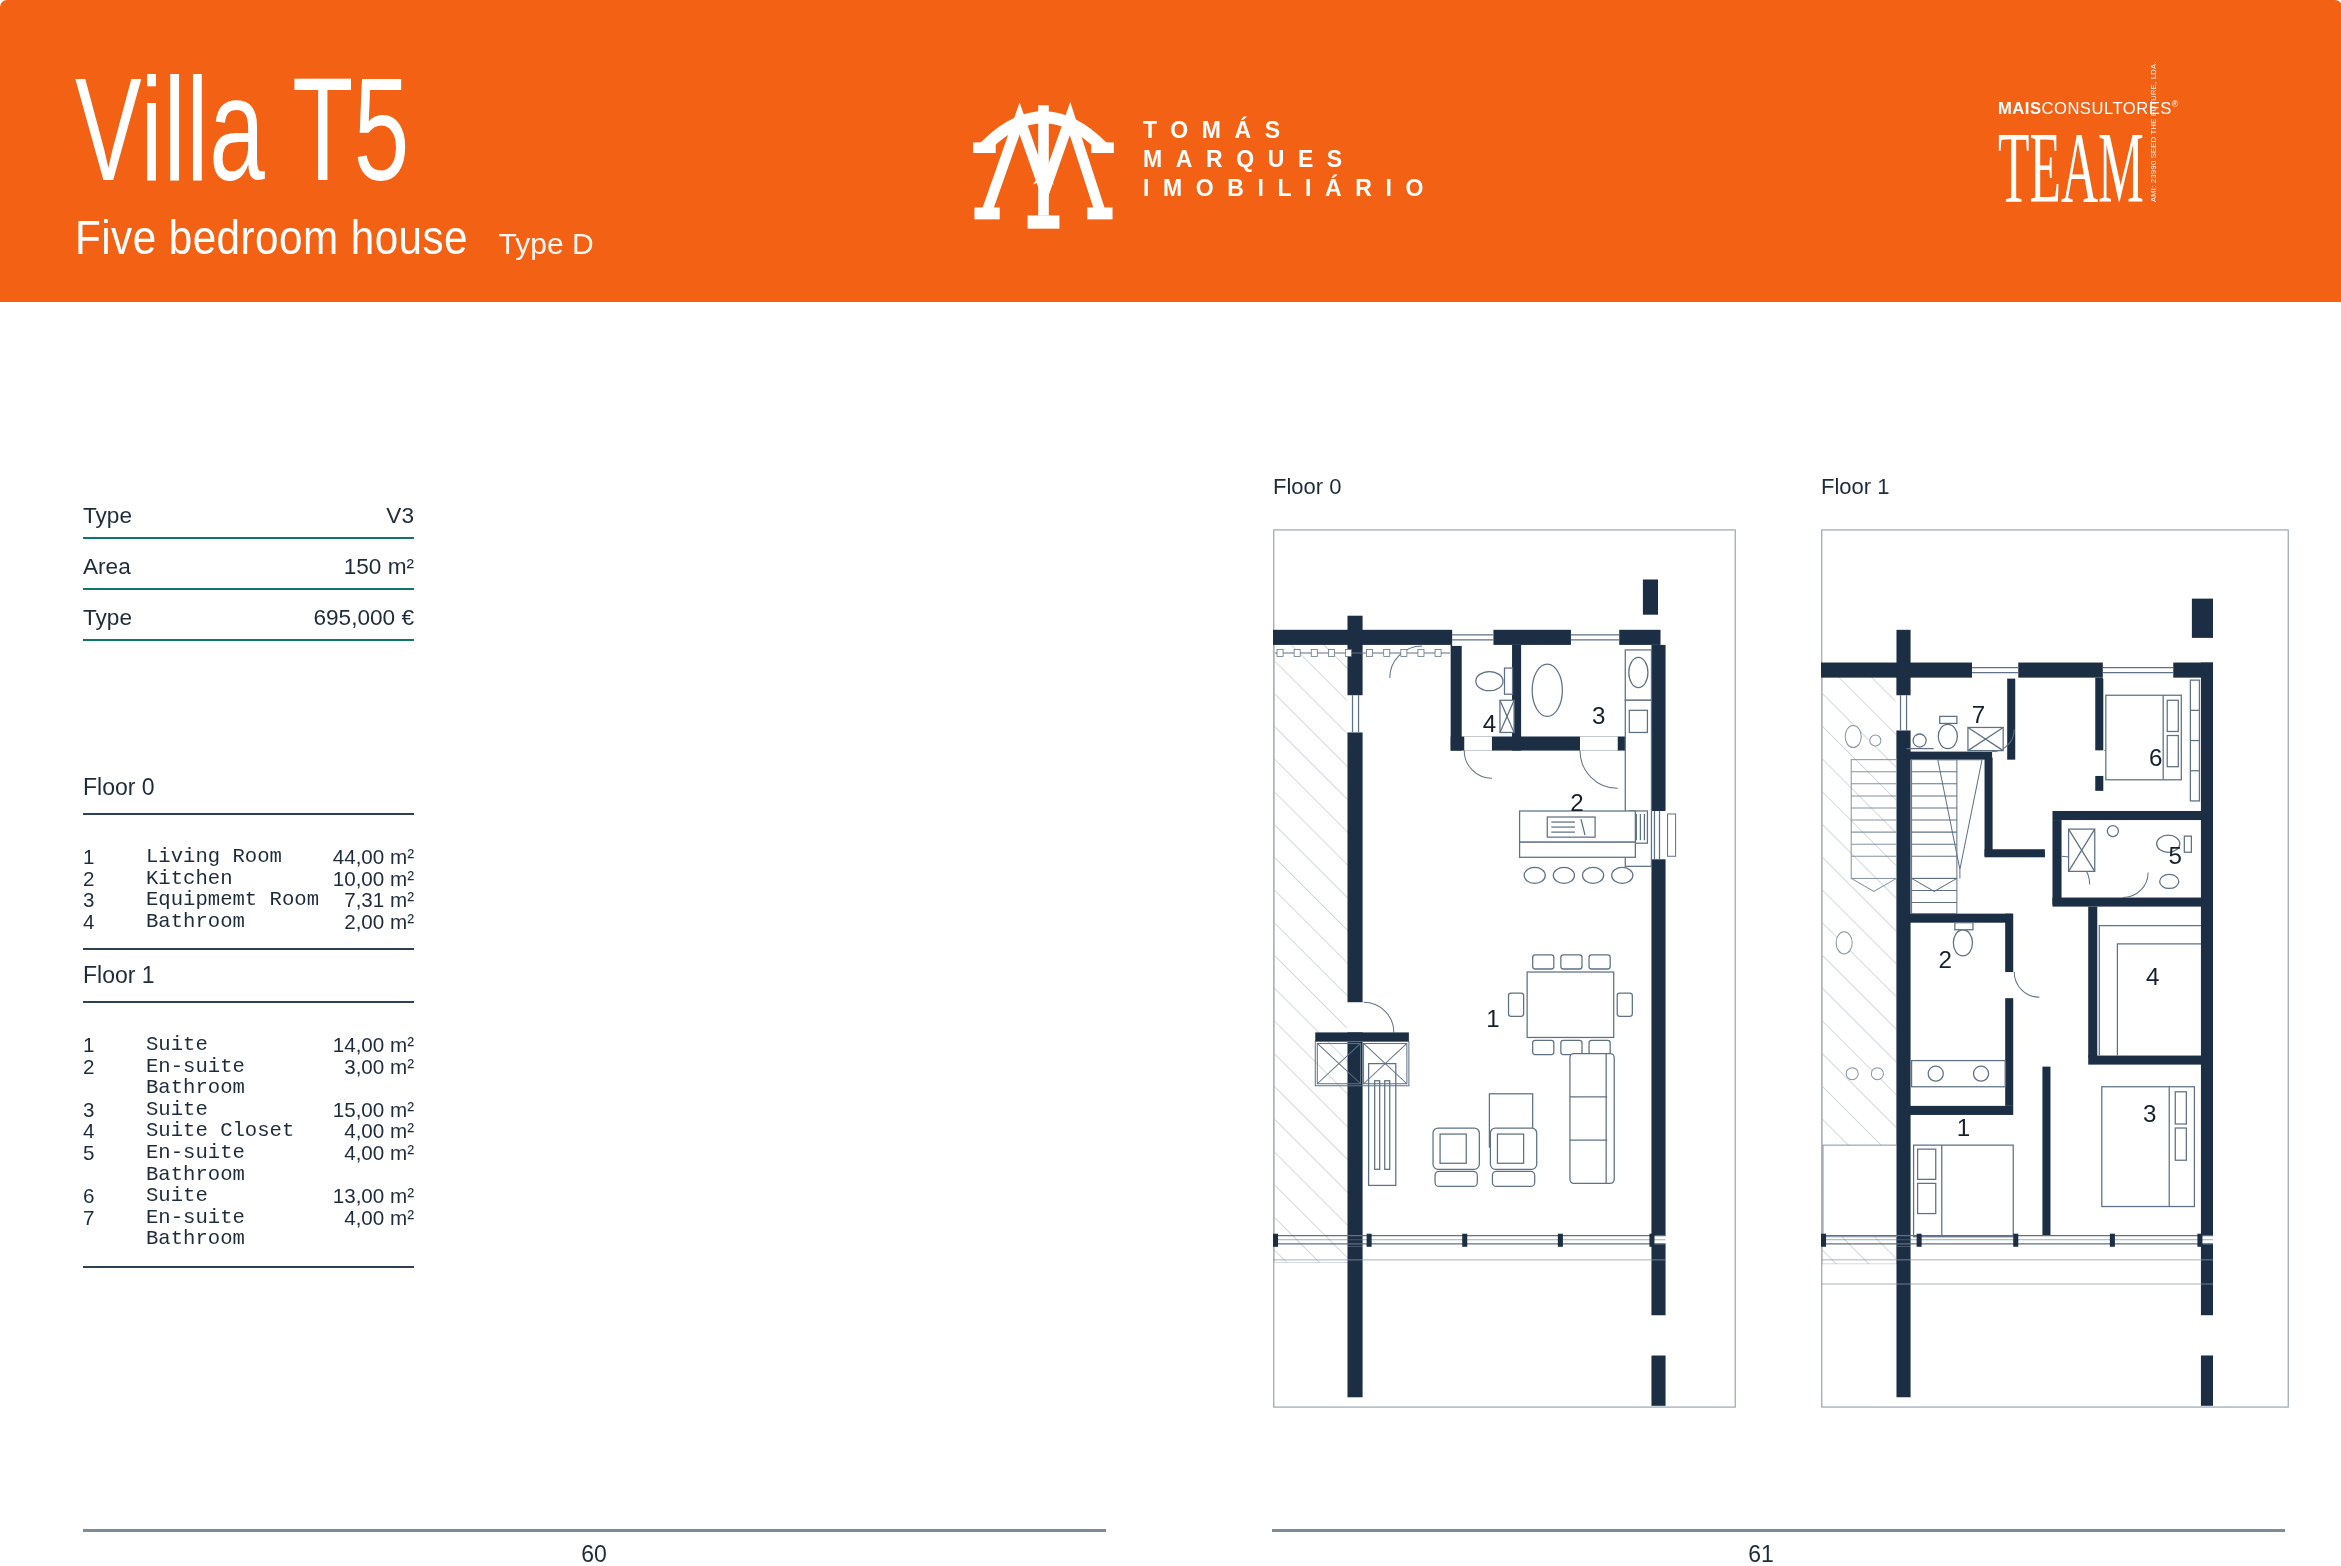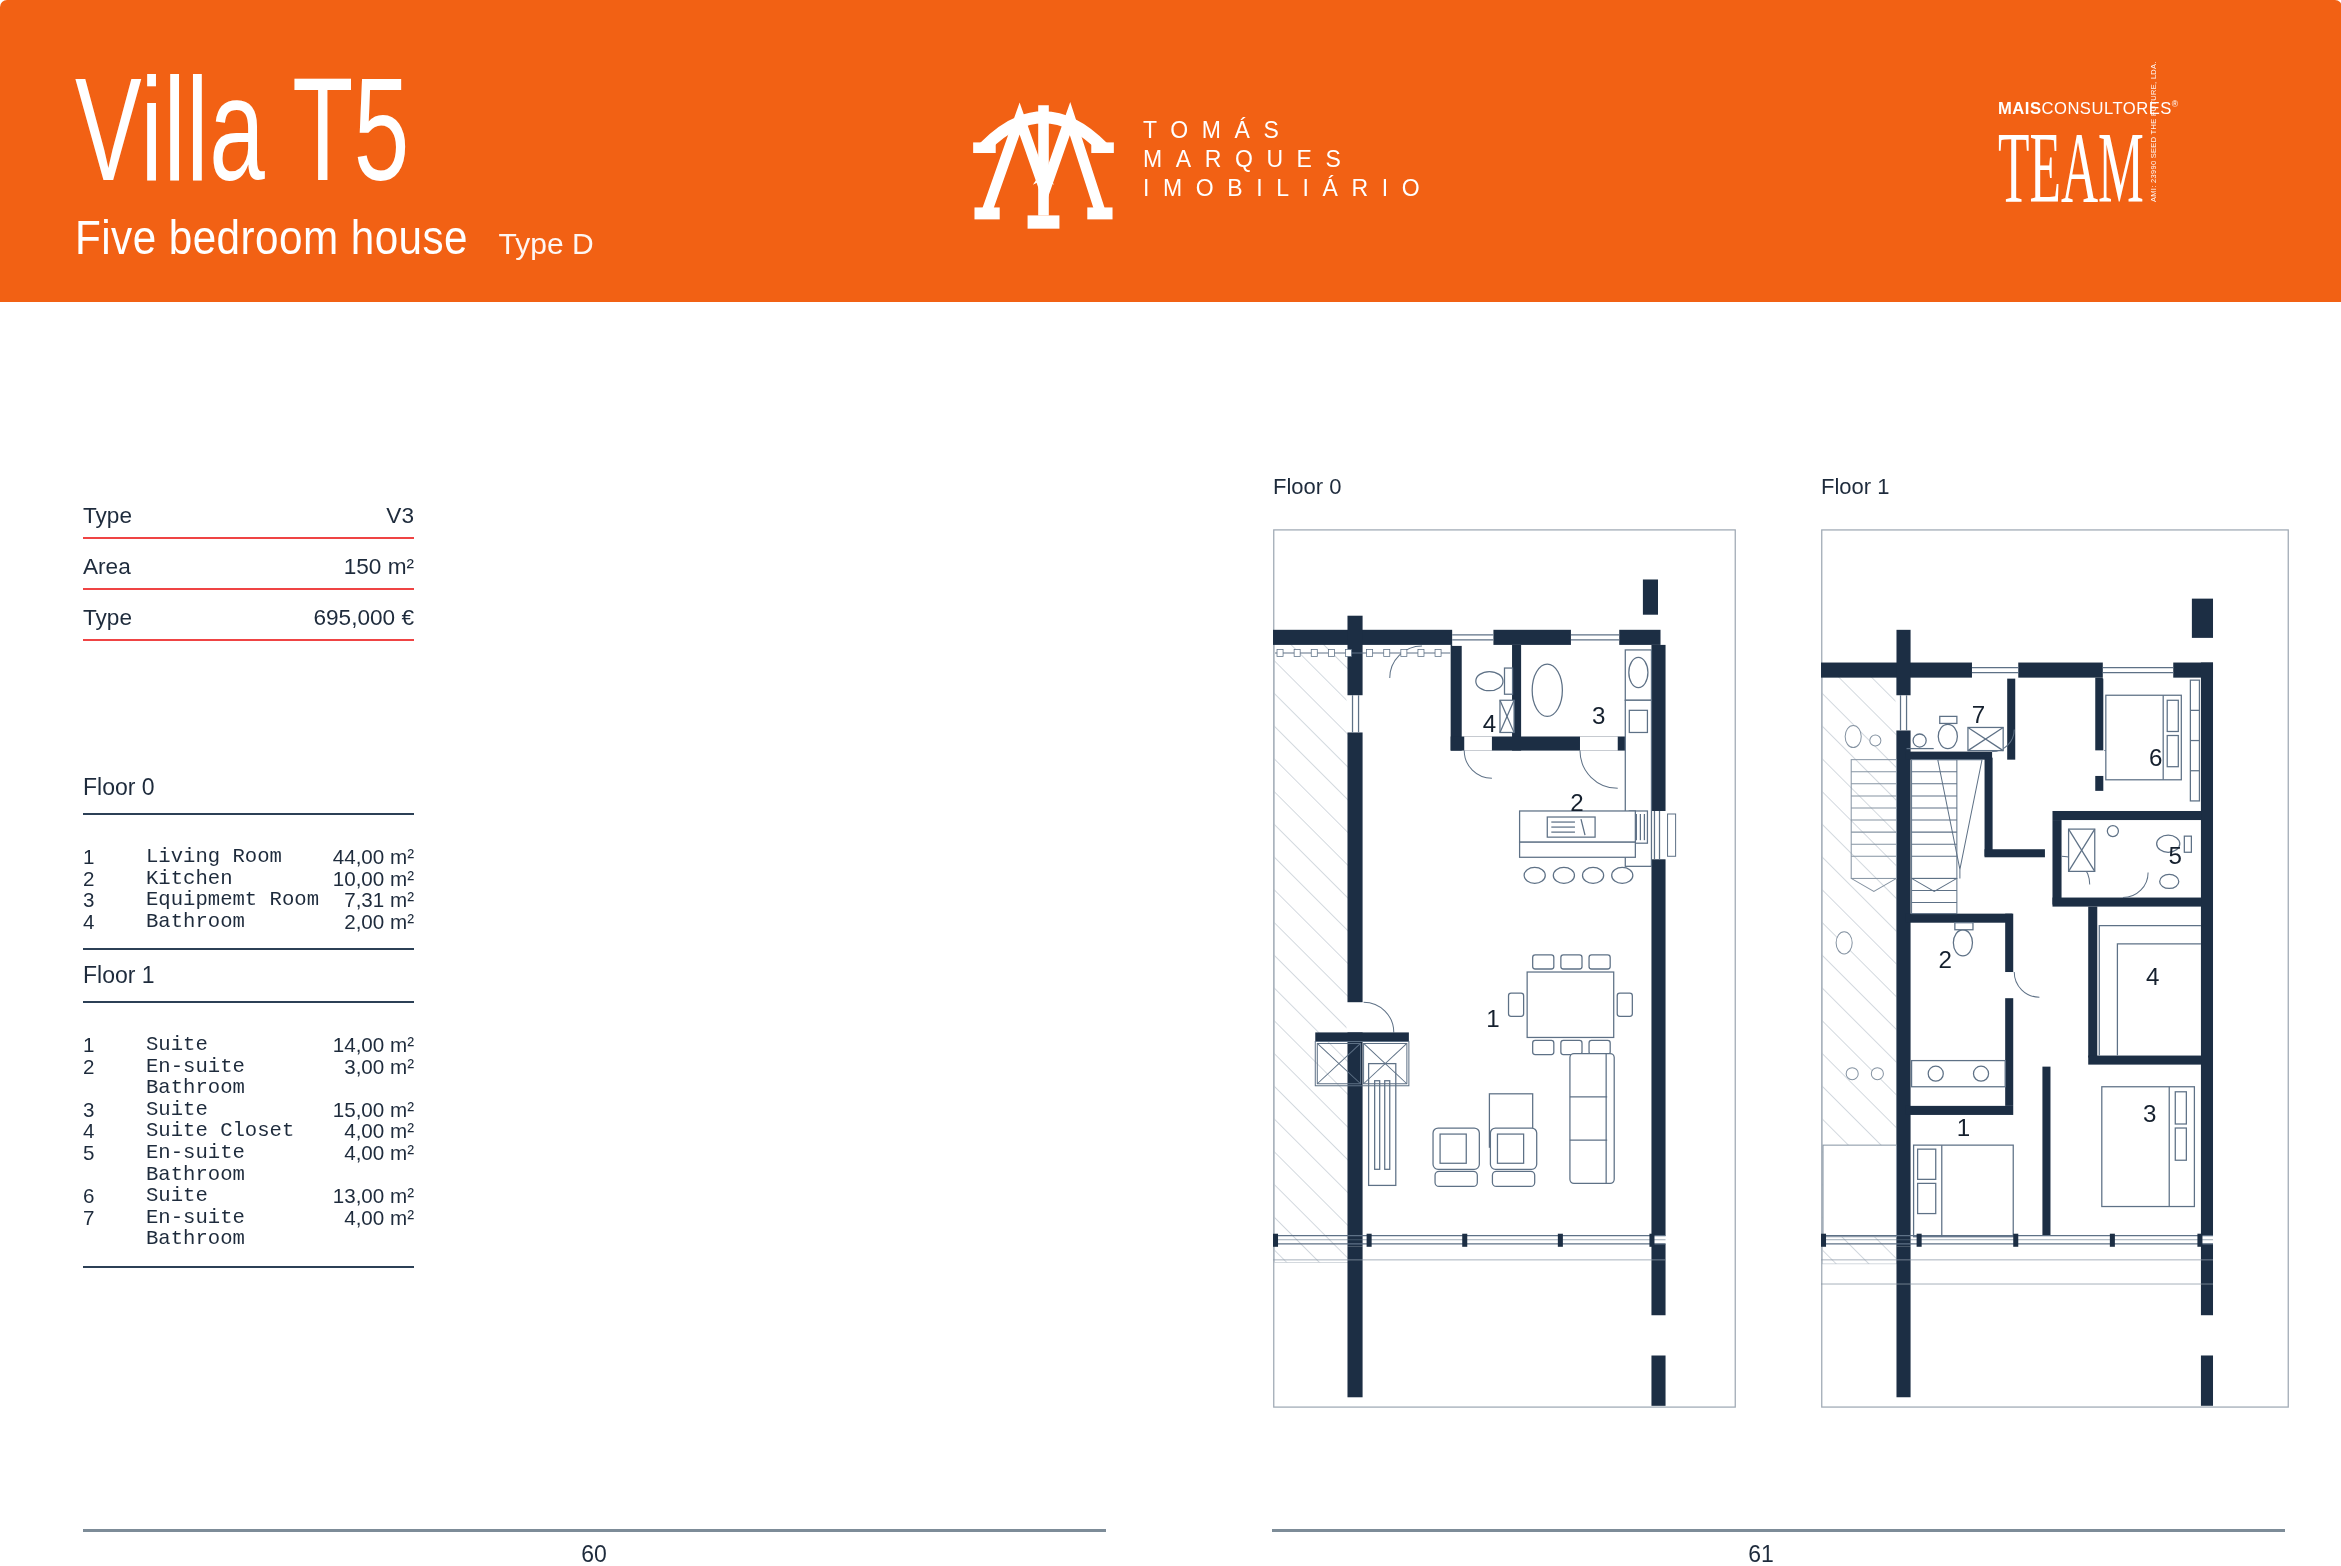--- a/index.html
+++ b/index.html
@@ -13,36 +13,36 @@
   .title-block h1 {
     font-size:147px; font-weight:300; line-height:151px; letter-spacing:1px;
     transform:scaleX(0.68); transform-origin:left center; white-space:nowrap;
   }
   .subtitle-row { display:flex; align-items:baseline; margin-top:5px; }
   .subtitle { font-size:48px; font-weight:300; letter-spacing:0.5px; transform:scaleX(0.88); transform-origin:left center; white-space:nowrap; }
   .subtitle-tag { font-size:30px; font-weight:400; margin-left:-23px; opacity:0.95; white-space:nowrap; }
 
   .monogram { position:absolute; left:959px; top:84px; width:169px; height:146px; }
   .brand-text { position:absolute; left:1143px; top:116px; color:#fff; }
-  .brand-text div { font-size:23px; font-weight:400; letter-spacing:13.6px; line-height:29px; white-space:nowrap; }
+  .brand-text div { font-size:23px; font-weight:700; letter-spacing:13.6px; line-height:29px; white-space:nowrap; }
 
   .partner { position:absolute; left:1998px; top:99px; width:181px; color:#fff; }
   .partner-top { font-size:16.6px; letter-spacing:0.5px; white-space:nowrap; }
   .partner-top .b { font-weight:700; }
   .partner-top sup { font-size:8.6px; }
   .team-wrap { position:relative; margin-top:7px; width:166px; height:80px; }
   .team-svg { position:absolute; left:0; top:0; }
   .side-text { position:absolute; left:151px; top:1px; height:75px;
     writing-mode:vertical-rl; transform:rotate(180deg);
     font-size:7.5px; letter-spacing:0.3px; white-space:nowrap; opacity:0.95; }
 
   
   .specs { position:absolute; left:83px; top:503px; width:331px; }
   .spec-row { display:flex; justify-content:space-between; align-items:flex-end;
-    padding:15px 0 8px; border-bottom:2px solid #ef4444; font-size:22.6px; }
+    padding:15px 0 8px; border-bottom:2px solid #0f766e; font-size:22.6px; }
   .spec-row:first-child { padding-top:0; }
 
   .section { position:absolute; left:83px; width:331px; }
   .section-f0 { top:774px; }
   .section-f1 { top:962px; }
   .section h3 { font-size:23px; font-weight:400; margin:0 0 12px 0; }
   .rule { height:2px; background:#2C4056; }
   .rlist { margin-top:31px; }
   .lrow { display:flex; font-size:20.6px; line-height:21.6px; }
   .lrow .n { width:63px; }

